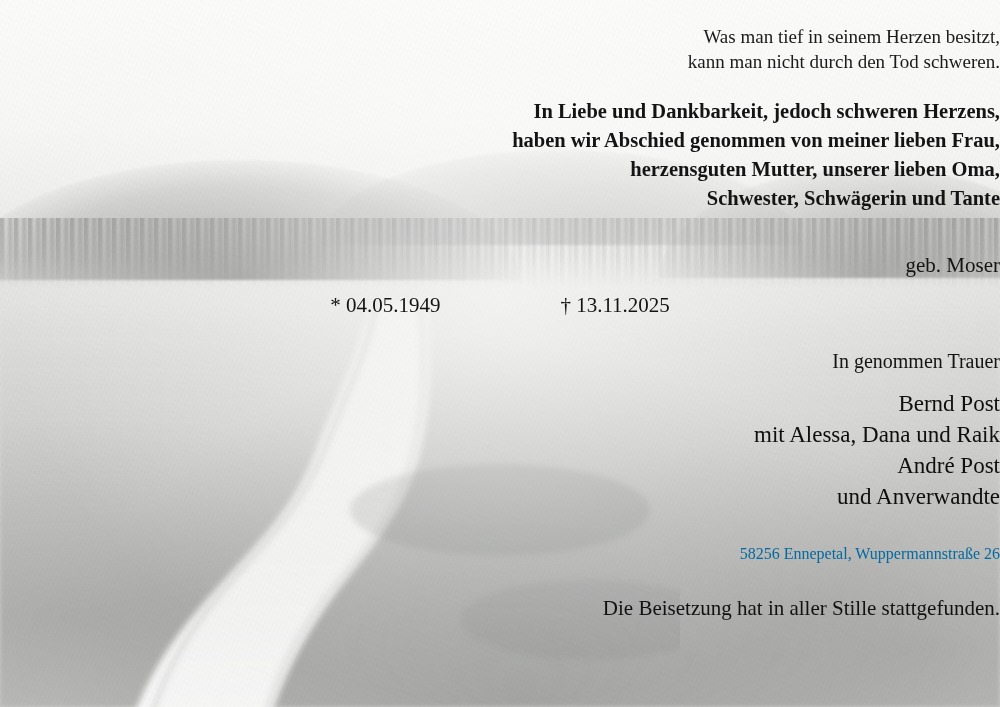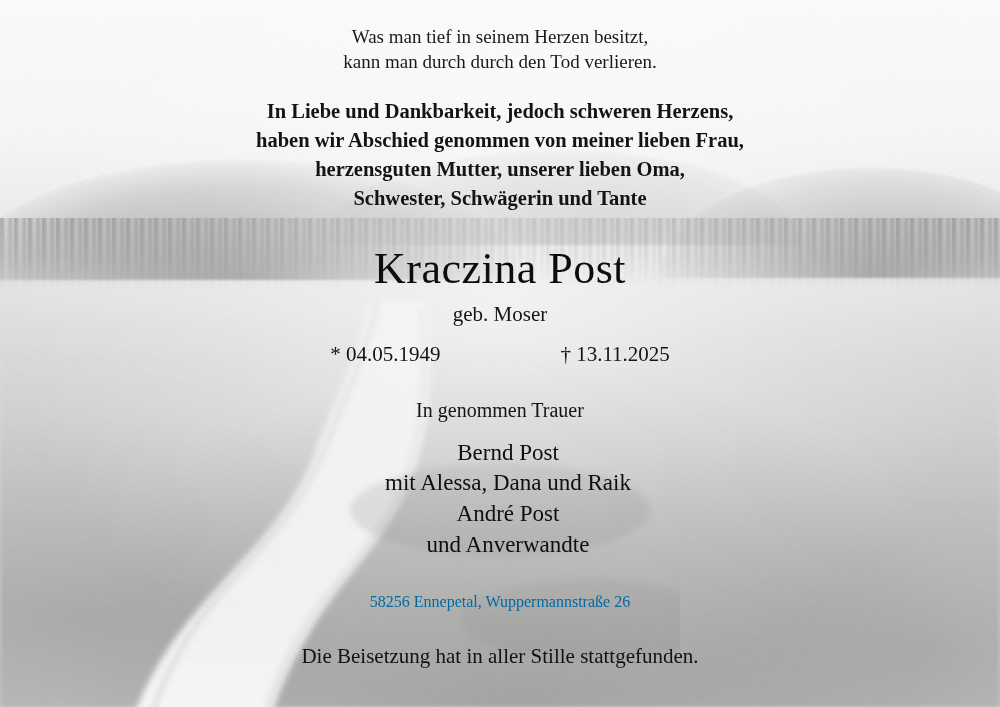--- a/index.html
+++ b/index.html
@@ -102,21 +102,21 @@
     inset: 0;
     background: radial-gradient(ellipse at 50% 42%, rgba(255,255,255,0.55) 0%, rgba(255,255,255,0.18) 42%, rgba(255,255,255,0) 70%);
   }
 
   
   .content {
     position: relative;
     z-index: 5;
     width: 100%;
     height: 100%;
-    text-align: center;
+    text-align: right;
     box-sizing: border-box;
     padding-top: 24px;
   }
   .line {
     line-height: 1.34;
     white-space: nowrap;
   }
   .verse {
     font-size: 19px;
     color: #1a1a1a;
@@ -203,36 +203,35 @@
     </svg>
 
     <div class="grain"></div>
     <div class="vignette"></div>
   </div>
 
   <div class="content">
 
     <div>
       <div class="line verse">Was man tief in seinem Herzen besitzt,</div>
-      <div class="line verse">kann man durch durch den Tod verlieren.</div>
+      <div class="line verse">kann man nicht durch den Tod schweren.</div>
     </div>
 
     <div class="block-gap-1"></div>
 
     <div>
       <div class="line intro">In Liebe und Dankbarkeit, jedoch schweren Herzens,</div>
       <div class="line intro">haben wir Abschied genommen von meiner lieben Frau,</div>
       <div class="line intro">herzensguten Mutter, unserer lieben Oma,</div>
       <div class="line intro">Schwester, Schwägerin und Tante</div>
     </div>
 
     <div class="block-gap-2"></div>
 
     <div>
-      <div class="line name">Kraczina Post</div>
       <div class="line maiden">geb. Moser</div>
       <div class="dates">
         <span>* 04.05.1949</span>
         <span>† 13.11.2025</span>
       </div>
     </div>
 
     <div class="block-gap-3"></div>
 
     <div>

